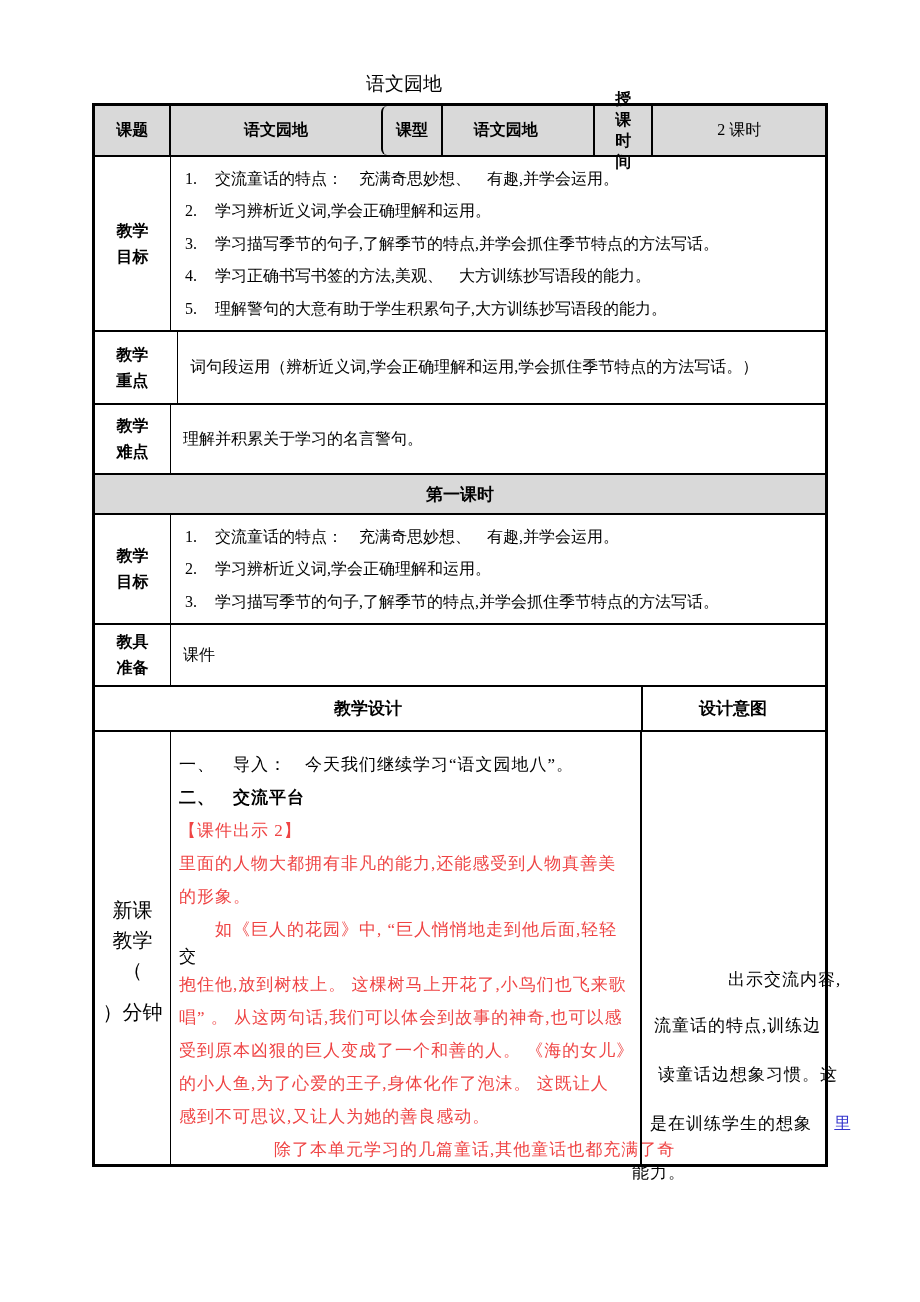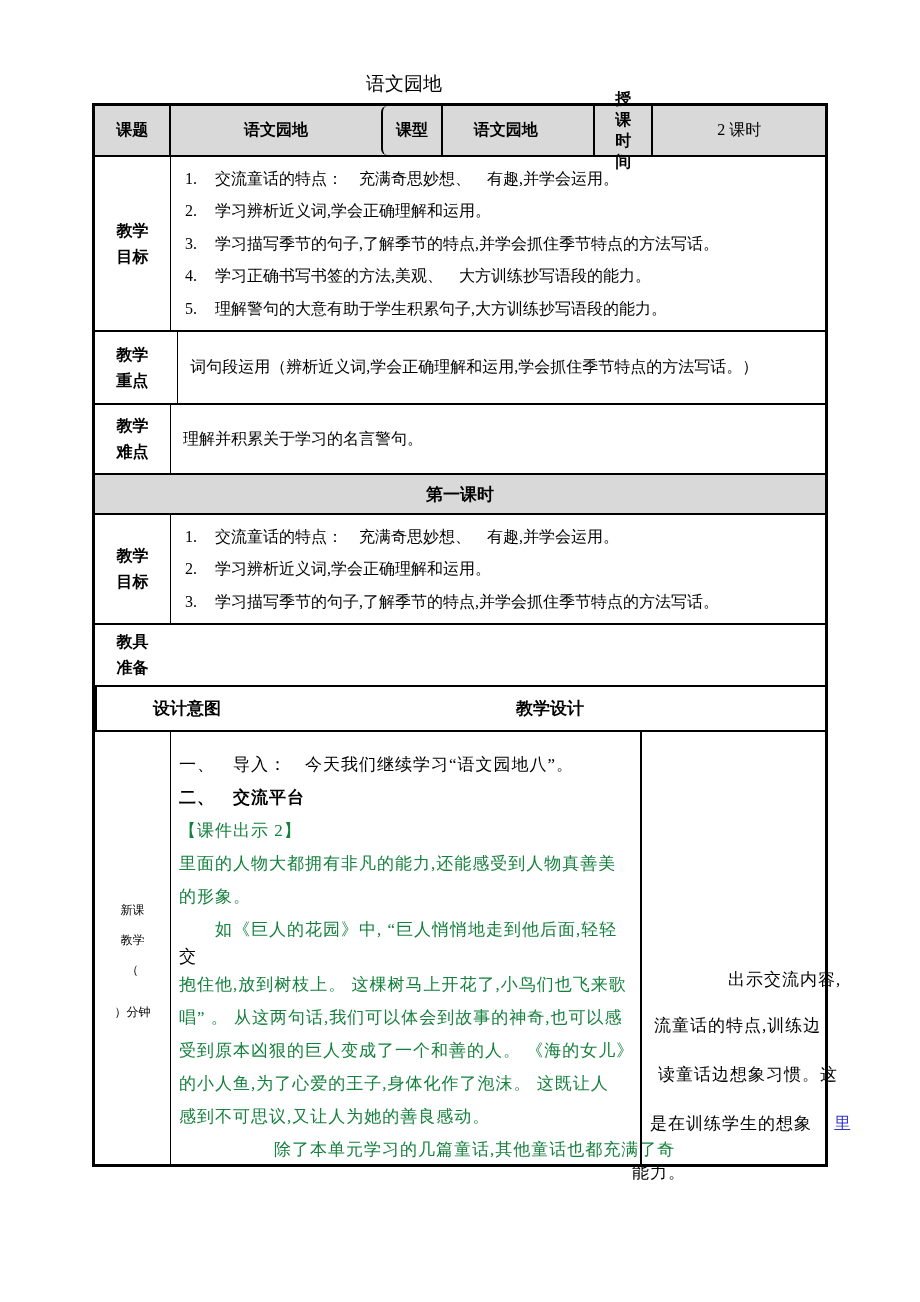--- a/index.html
+++ b/index.html
@@ -30,33 +30,33 @@
   .label-cell{display:flex;align-items:center;justify-content:center;text-align:center;font-weight:bold;font-size:16px;line-height:26px;}
   .label-cell .wrap2{display:inline-block;width:36px;}
   
   .goal-list{display:flex;flex-direction:column;justify-content:space-evenly;padding-left:14px;}
   .goal-item{display:flex;font-size:16px;line-height:22px;white-space:pre;}
   .goal-item .num{width:30px;flex:0 0 30px;}
   
   .text-cell{display:flex;align-items:center;font-size:16px;padding-left:12px;white-space:pre;}
   
   .design-cell{padding:16px 0 16px 8px;font-size:17px;letter-spacing:1px;}
-  .dline{line-height:33px;white-space:pre;color:#15803d;}
+  .dline{line-height:33px;white-space:pre;color:#ef4444;}
   .dline.blk{color:#000;}
   .dline.b{font-weight:bold;}
   .dline.ind2{padding-left:36px;}
   .dline.ind5{padding-left:95px;}
   .dline.short{line-height:22px;}
   
   .intent-cell{padding-top:216px;font-size:17px;letter-spacing:1px;}
   .iline{line-height:34px;white-space:nowrap;margin-top:15px;}
   .iline .blue-char{color:#3333cc;margin-left:22px;}
   
   .stage-cell{display:flex;flex-direction:column;justify-content:flex-start;align-items:center;
-    padding-top:163px;font-size:12px;line-height:30px;text-align:center;}
+    padding-top:163px;font-size:20px;line-height:30px;text-align:center;}
   .stage-cell .gap{margin-top:12px;}
 </style>
 </head>
 <body>
 
 <div class="page-title">语文园地</div>
 
 <div class="doc-table">
 
   <div class="row first gray" style="height:49px;">
@@ -107,25 +107,26 @@
       <div class="goal-item"><span class="num">1.</span><span>交流童话的特点：　充满奇思妙想、　有趣,并学会运用。</span></div>
       <div class="goal-item"><span class="num">2.</span><span>学习辨析近义词,学会正确理解和运用。</span></div>
       <div class="goal-item"><span class="num">3.</span><span>学习描写季节的句子,了解季节的特点,并学会抓住季节特点的方法写话。</span></div>
     </div>
   </div>
 
   <div class="row" style="height:60px;">
     <div class="cell label-cell" style="width:75px;">
       <span class="wrap2">教具准备</span>
     </div>
+    <div class="cell vb1 text-cell" style="width:654px;">课件</div>
   </div>
 
   <div class="row" style="height:43px;">
+    <div class="cell center bold fs17" style="width:546px;">教学设计</div>
     <div class="cell vb2 center bold fs17" style="width:182px;">设计意图</div>
-    <div class="cell center bold fs17" style="width:546px;">教学设计</div>
   </div>
 
   <div class="row" style="height:432px;">
     <div class="cell stage-cell" style="width:75px;">
       <div>新课</div>
       <div>教学</div>
       <div>（</div>
       <div class="gap">）分钟</div>
     </div>
 

